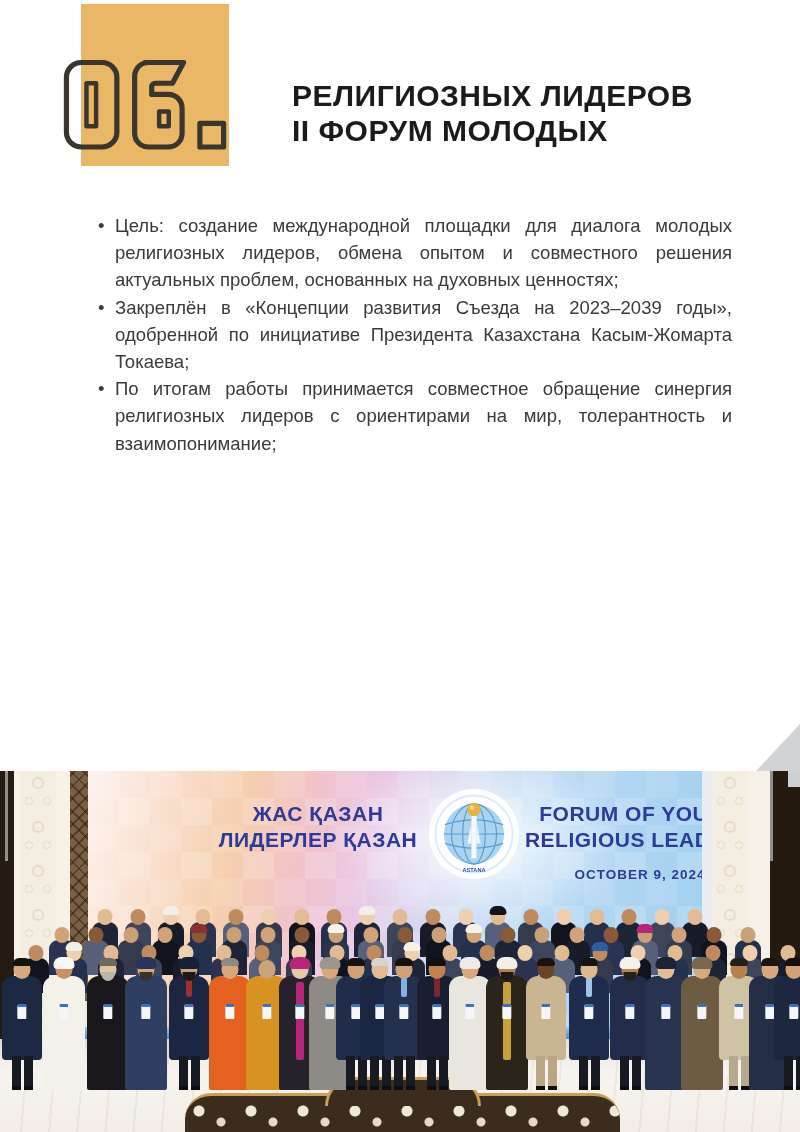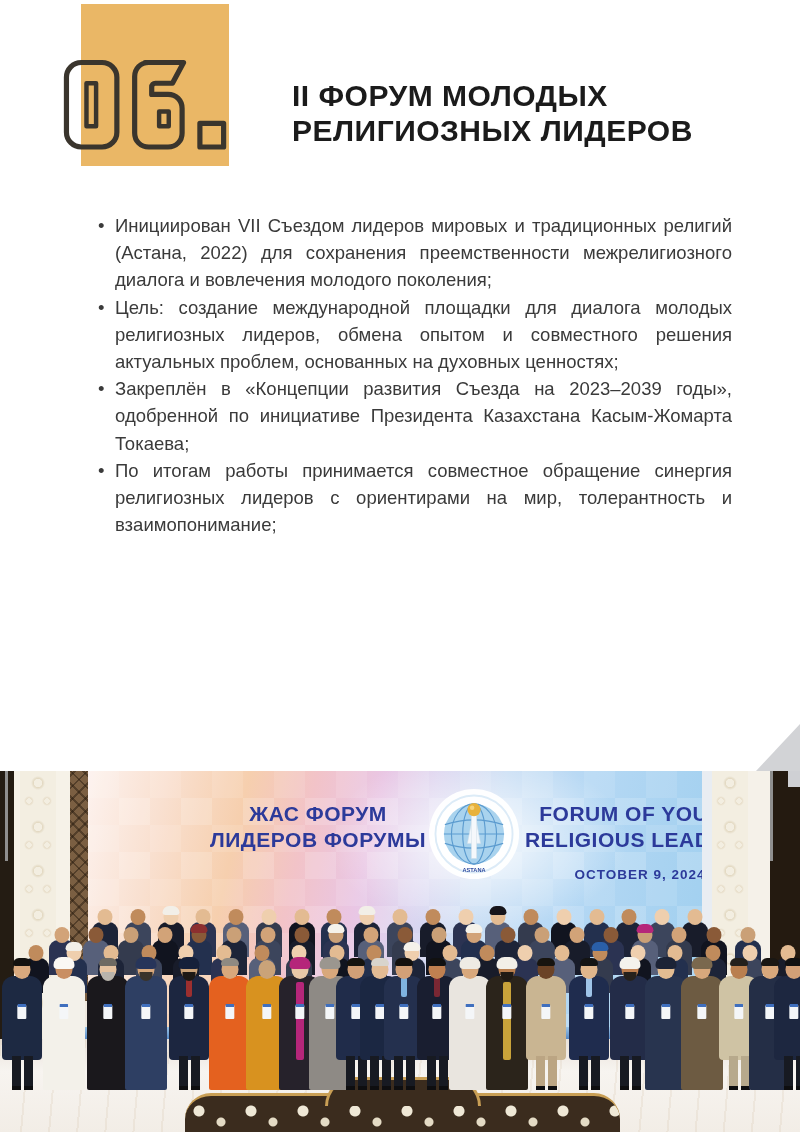--- a/index.html
+++ b/index.html
@@ -105,47 +105,46 @@
 
   <div class="num-square" style="background: rgb(234, 183, 102);"></div>
   <svg class="num-svg" viewBox="0 0 232 128" fill="none" stroke="#3a352d" stroke-width="7" stroke-linejoin="round">
     <rect x="6" y="6" width="68" height="114" rx="20" ry="20"></rect>
     <rect x="33" y="34" width="13" height="58" stroke-width="6"></rect>
     <path d="M112,6 h52 l-15,28 h-23 c-3,0 -5,2 -5,5 v10 h22 c11,0 19,8 19,19 v33 c0,11 -8,19 -19,19 h-26 c-11,0 -19,-8 -19,-19 v-76 c0,-11 8,-19 19,-19 z"></path>
     <rect x="131" y="72" width="13" height="20" stroke-width="6"></rect>
     <rect x="186" y="88" width="32" height="32"></rect>
   </svg>
   <div class="page-title">
+    <div>РЕЛИГИОЗНЫХ ЛИДЕРОВ</div>
     <div>II ФОРУМ МОЛОДЫХ</div>
-    <div>РЕЛИГИОЗНЫХ ЛИДЕРОВ</div>
   </div>
 
   <ul class="bullets">
-    <li>Инициирован VII Съездом лидеров мировых и традиционных религий (Астана, 2022) для сохранения преемственности межрелигиозного диалога и вовлечения молодого поколения;</li>
     <li>Цель: создание международной площадки для диалога молодых религиозных лидеров, обмена опытом и совместного решения актуальных проблем, основанных на духовных ценностях;</li>
     <li>Закреплён в «Концепции развития Съезда на 2023–2039 годы», одобренной по инициативе Президента Казахстана Касым-Жомарта Токаева;</li>
     <li>По итогам работы принимается совместное обращение синергия религиозных лидеров с ориентирами на мир, толерантность и взаимопонимание;</li>
   </ul>
 
   <div class="corner-fold"></div>
 
   <div class="photo">
     <div class="wall-dark-left">
       <div class="wall-rod" style="left:5px"></div>
     </div>
     <div class="wall-ornate-left">
       <div class="ornament-strip"></div>
     </div>
     <div class="wall-lattice-left"></div>
 
     <div class="banner">
       <div class="banner-glow"></div>
       <div class="kz-block">
-        <div class="b-line">ЖАС ФОРУМ</div>
-        <div class="b-line">ЛИДЕРОВ ФОРУМЫ</div>
+        <div class="b-line">ЖАС ҚАЗАН</div>
+        <div class="b-line">ЛИДЕРЛЕР ҚАЗАН</div>
       </div>
       <div class="en-block">
         <div class="b-line">FORUM OF YOUNG</div>
         <div class="b-line">RELIGIOUS LEADERS</div>
         <div class="b-date">OCTOBER 9, 2024</div>
       </div>
       <svg class="logo" viewBox="0 0 100 100">
         <circle cx="50" cy="50" r="48" fill="#ffffff" opacity="0.95"></circle>
         <circle cx="50" cy="50" r="41" fill="none" stroke="#dcebf7" stroke-width="2"></circle>
         <circle cx="50" cy="50" r="32" fill="#a9d3ee"></circle>

